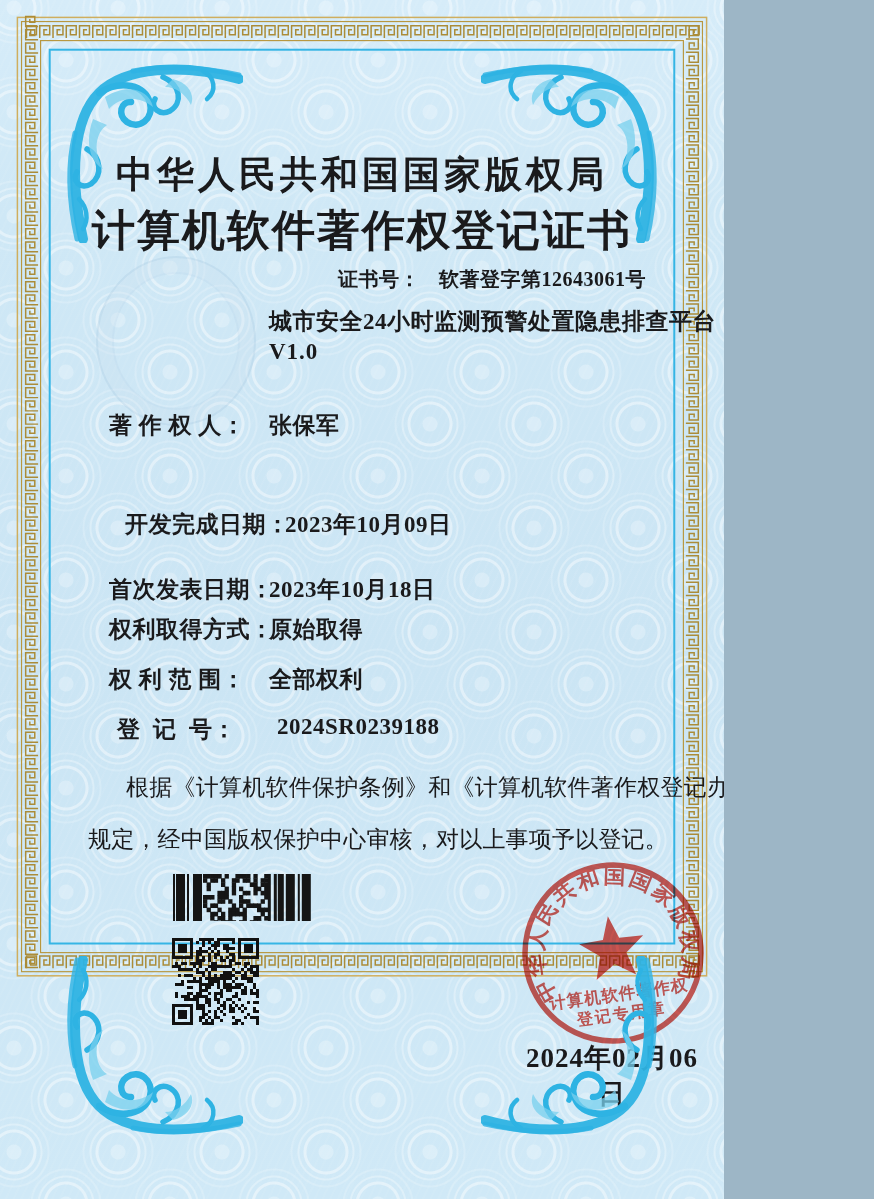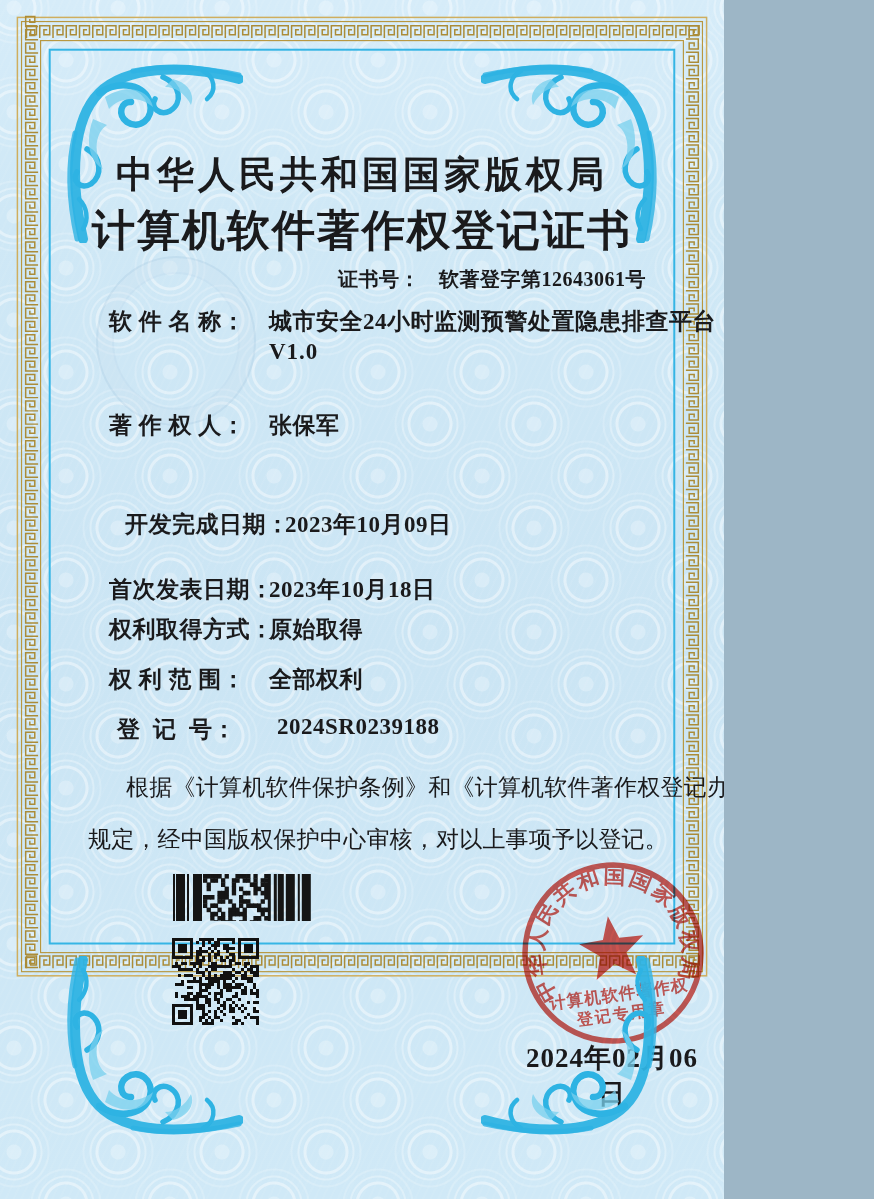--- a/index.html
+++ b/index.html
@@ -361,21 +361,20 @@
   <div class="emboss"></div>
 
   <div class="authority">中华人民共和国国家版权局</div>
   <div class="cert-title">计算机软件著作权登记证书</div>
 
   <div class="cert-no">
     <span>证书号：</span><span class="v">软著登字第12643061号</span>
   </div>
 
   <div class="field-row r0">
-    <span class="label">软 件 名 称：</span>
     <span class="value">城市安全24小时监测预警处置隐患排查平台</span>
     <span class="value2">V1.0</span>
   </div>
   <div class="field-row r1">
     <span class="label">著 作 权 人：</span>
     <span class="value">张保军</span>
   </div>
   <div class="field-row r2">
     <span class="label">开发完成日期：</span>
     <span class="value">2023年10月09日</span>

